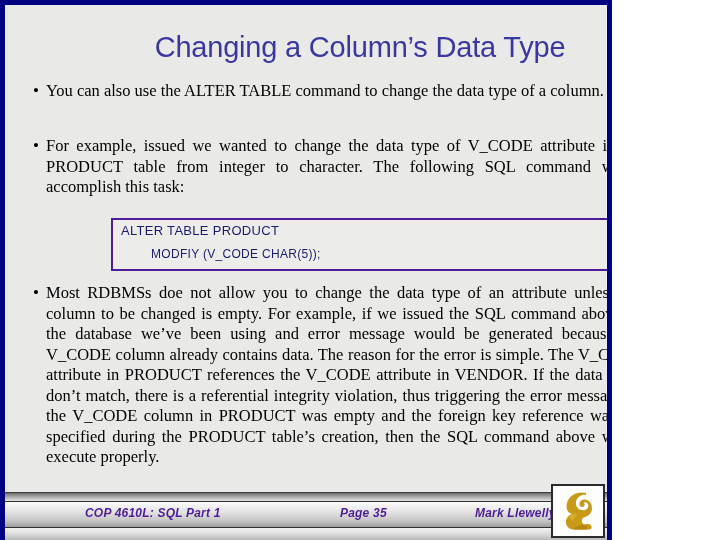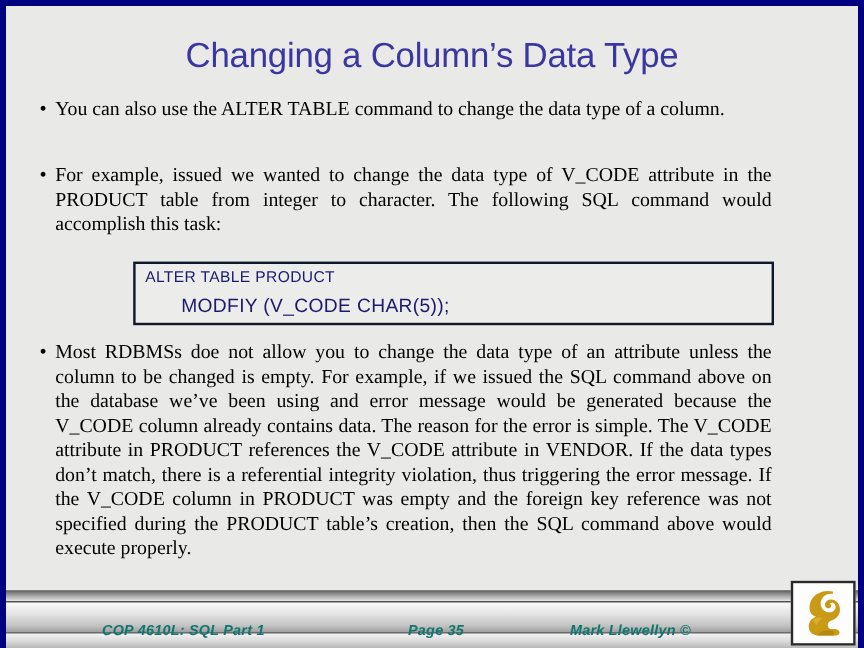--- a/index.html
+++ b/index.html
@@ -9,21 +9,21 @@
   }
   body {
     width: 720px;
     height: 540px;
     overflow: hidden;
     font-family: "Liberation Serif", "DejaVu Serif", serif;
   }
 
   #slide {
     position: relative;
-    width: 720px;
+    width: 612px;
     height: 540px;
     background: #e9e9e7;
     box-sizing: border-box;
     border-left: 5px solid #000080;
     border-right: 5px solid #000080;
     border-top: 5px solid #000080;
     border-bottom: 0;
     overflow: hidden;
   }
 
@@ -80,38 +80,38 @@
   .bold-word { font-weight: normal; }
 
   
   #code-box {
     position: absolute;
     left: 106px;
     top: 213px;
     width: 534px;
     height: 53px;
     background: #ececeb;
-    border: 2px solid #0f172a;
+    border: 2px solid #4c1d95;
     box-sizing: border-box;
     font-family: "Liberation Sans", "DejaVu Sans", sans-serif;
     color: #1b1b6e;
   }
   #code-line-1 {
     position: absolute;
     left: 8px;
     top: 3px;
     font-size: 13px;
     letter-spacing: 0.3px;
     white-space: nowrap;
   }
   #code-line-2 {
     position: absolute;
     left: 38px;
     top: 27px;
-    font-size: 16px;
+    font-size: 12px;
     letter-spacing: 0.3px;
     white-space: nowrap;
   }
 
   
   #footer {
     position: absolute;
     left: 0;
     bottom: 0;
     width: 720px;
@@ -141,24 +141,23 @@
     height: 12px;
     background: linear-gradient(to bottom, #f2f2f2 0%, #dcdcdc 50%, #b8b8b8 100%);
   }
   .ftext {
     position: absolute;
     top: 14px;
     font-family: "Liberation Sans", "DejaVu Sans", sans-serif;
     font-size: 12px;
     font-weight: bold;
     font-style: italic;
-    color: #0f766e;
+    color: #4c1d95;
     white-space: nowrap;
     letter-spacing: 0.2px;
-    margin-top: 12px;
   }
   #f-course { left: 80px; }
   #f-page   { left: 335px; }
   #f-author { left: 470px; }
 
   
   #logo-box {
     position: absolute;
     right: 2px;
     bottom: 2px;

